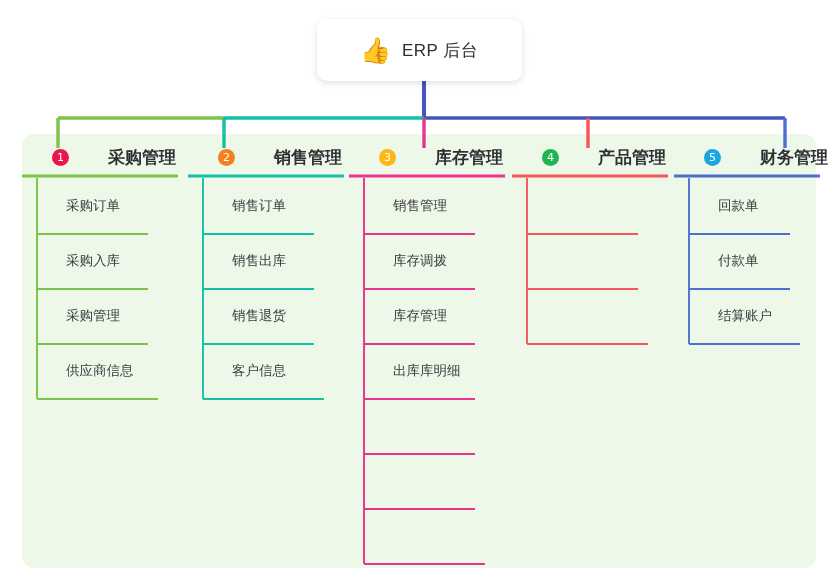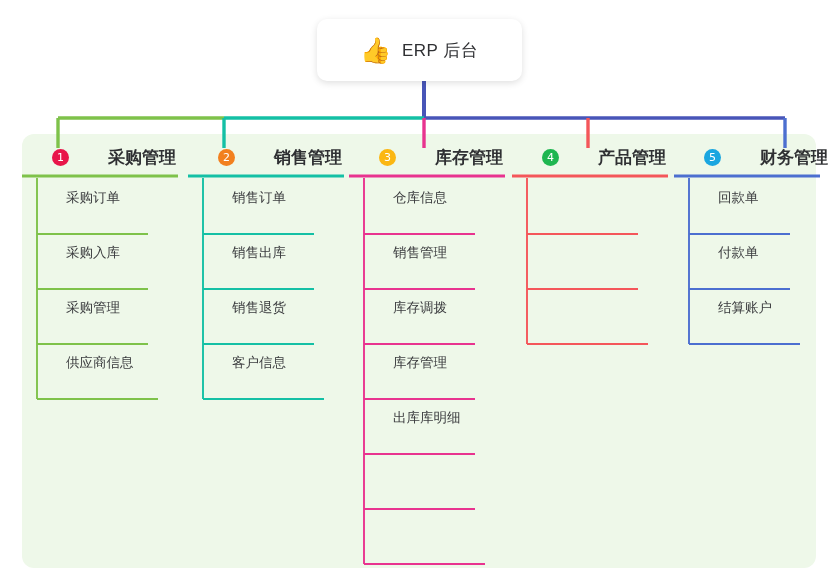--- a/index.html
+++ b/index.html
@@ -58,21 +58,21 @@
   }
   .head-label{font-size:17px;color:#2f3033;font-weight:bold;margin-left:32px;}
   .children{position:relative;margin-top:9px;}
   .child{
     position:relative;
     height:55px;
     display:flex;align-items:center;
   }
   .child-label{
     position:absolute;
-    left:30px; top:12px;
+    left:30px; top:20px;
     font-size:13.5px;color:#3a3b3e;
     white-space:nowrap;
   }
 </style>
 </head>
 <body>
 
 <div id="stage">
 
   <div id="panel"></div>
@@ -166,23 +166,20 @@
           </div>
         </div>
       </div>
       <div class="column" style="left: 363px; width: 150px;">
         <div class="col-head">
           <span class="badge" style="background: rgb(251, 183, 19);">3</span>
           <span class="head-label">库存管理</span>
         </div>
         <div class="children">
           <div class="child">
-            <span class="child-label">仓库信息</span>
-          </div>
-          <div class="child">
             <span class="child-label">销售管理</span>
           </div>
           <div class="child">
             <span class="child-label">库存调拨</span>
           </div>
           <div class="child">
             <span class="child-label">库存管理</span>
           </div>
           <div class="child">
             <span class="child-label">出库库明细</span>

